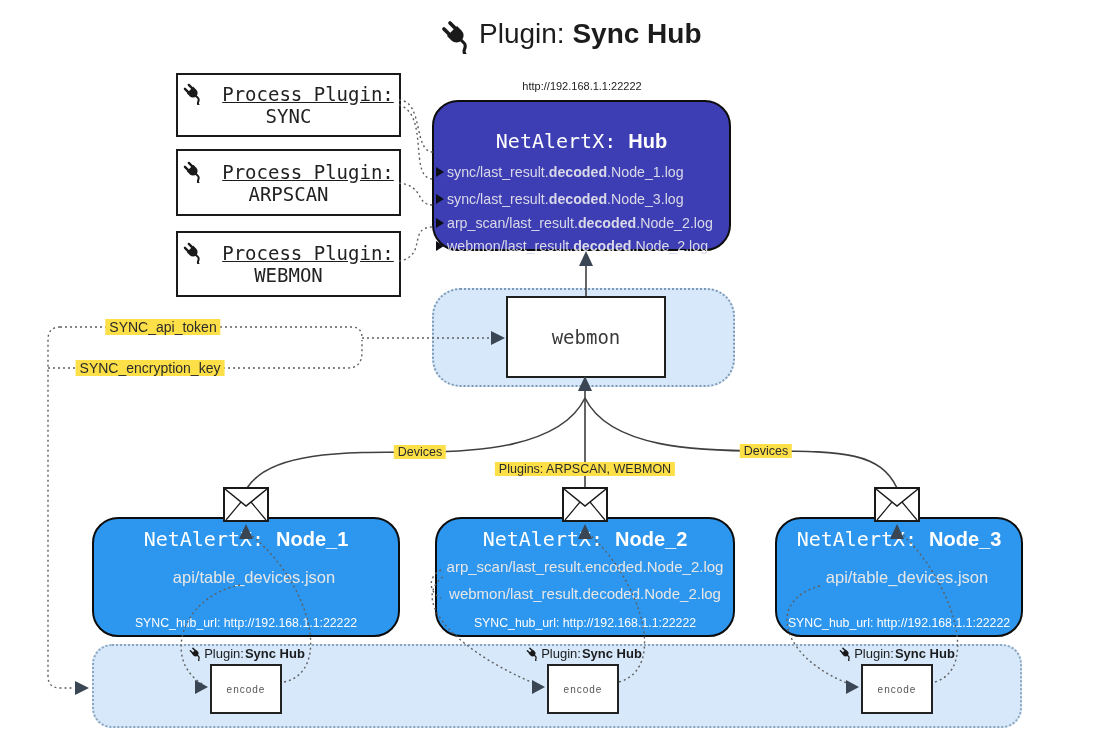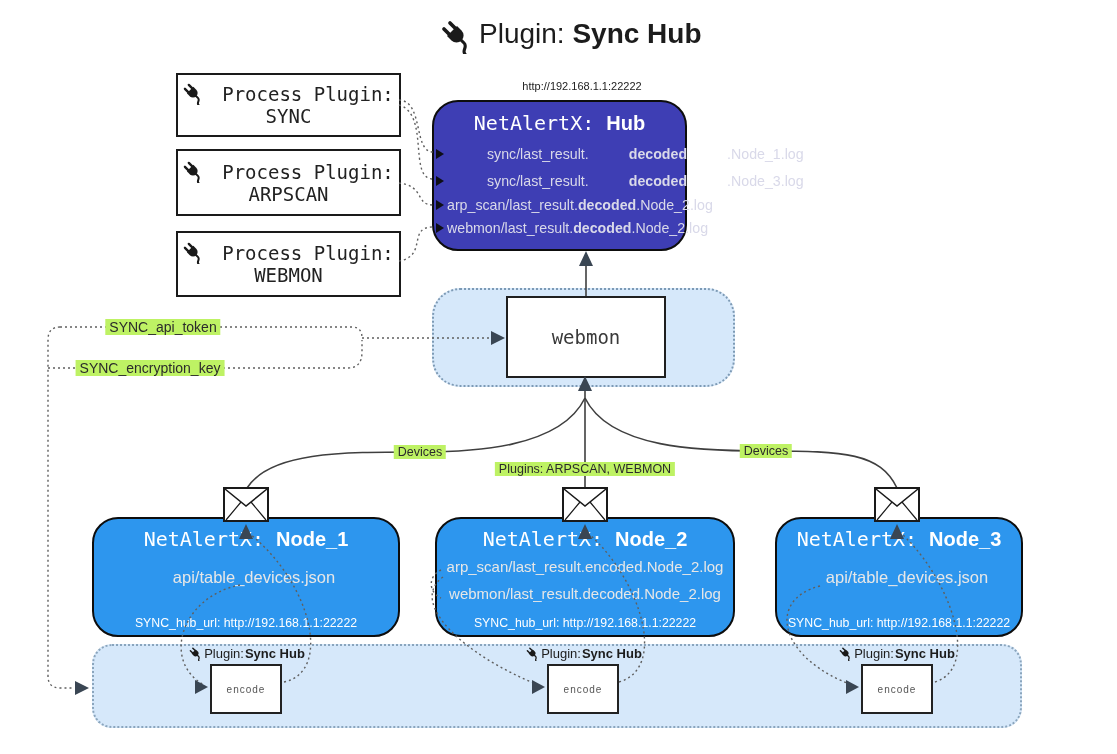--- a/index.html
+++ b/index.html
@@ -8,39 +8,39 @@
   .mono{font-family:"DejaVu Sans Mono",monospace;}
 
   
   #page-title{position:absolute;left:479px;top:18px;font-size:28px;z-index:1;white-space:nowrap;}
   #page-title .t-bold{font-weight:bold;}
   .title-icon{position:absolute;left:441px;top:20px;width:34px;height:34px;z-index:1;}
 
   
   .proc-box{position:absolute;left:176px;width:221px;background:#ffffff;border:2px solid #1a1a1a;
             display:flex;flex-direction:column;align-items:center;justify-content:center;z-index:1;}
-  .proc-row1{display:flex;align-items:center;gap:17px;}
+  .proc-row1{display:flex;align-items:center;gap:17px;text-decoration:underline;}
   .proc-box .mono{font-size:19px;color:#222;}
   .proc-icon{width:22px;height:22px;flex:0 0 auto;}
   #proc-1{top:73px;height:60px;}
   #proc-2{top:149px;height:63px;}
   #proc-3{top:231px;height:62px;}
 
   
   #hub-url{position:absolute;left:432px;top:80px;width:300px;text-align:center;font-size:11px;color:#222;z-index:1;}
-  #hub-box{position:absolute;left:432px;top:100px;width:255px;height:151px;border-radius:26px;
-           background:#3e3eb4;border:2.5px solid #0d0d0d;box-sizing:border-box;z-index:1;padding-top:9px;}
+  #hub-box{position:absolute;left:432px;top:100px;width:299px;height:151px;border-radius:26px;
+           background:#3e3eb4;border:2.5px solid #0d0d0d;box-sizing:border-box;z-index:1;padding-top:27px;}
   #hub-title{text-align:center;color:#ffffff;font-size:20px;height:29px;}
   #hub-title .mono{font-size:20px;}
   #hub-title .t-bold{font-weight:bold;font-size:20px;}
   .hub-log{display:flex;align-items:center;color:#d9d9e9;font-size:14.2px;padding-left:6px;white-space:nowrap;}
   .hub-log .tri{width:0;height:0;border-left:8px solid #0e0e16;border-top:5px solid transparent;
                 border-bottom:5px solid transparent;margin-right:3px;margin-left:-4px;flex:0 0 auto;}
   .hub-log b{font-weight:bold;}
-  #hub-log-0,#hub-log-1{height:27px;gap:40px;}
+  #hub-log-0,#hub-log-1{height:27px;}
   #hub-log-2,#hub-log-3{height:22.5px;}
 
   
   #decode-panel{position:absolute;left:432px;top:288px;width:303px;height:99px;border-radius:28px;
                 background:#d6e8fa;border:2px dotted #7d9ab5;box-sizing:border-box;z-index:1;}
   #decode-box{position:absolute;left:506px;top:296px;width:160px;height:82px;background:#ffffff;
               border:2.5px solid #1f1f1f;box-sizing:border-box;display:flex;align-items:center;
               justify-content:center;font-size:19px;color:#3a3a3a;z-index:2;}
 
   
@@ -66,21 +66,21 @@
   .strip-label .t-bold{font-weight:bold;}
   .strip-label .plug-s{width:14px;height:14px;}
   #strip-label-1{left:247px;} #strip-label-2{left:584px;} #strip-label-3{left:897px;}
   .encode-box{position:absolute;top:664px;width:72px;height:50px;background:#ffffff;border:2px solid #222;
               box-sizing:border-box;display:flex;align-items:center;justify-content:center;
               font-family:Liberation Sans, sans-serif;font-size:10px;letter-spacing:1px;color:#555;z-index:2;}
   #encode-1{left:210px;} #encode-2{left:547px;} #encode-3{left:861px;}
 
   
   #overlay{position:absolute;left:0;top:0;width:1117px;height:754px;z-index:5;pointer-events:none;}
-  .line-label{position:absolute;background:#bef264;padding:0 4px;z-index:6;white-space:nowrap;
+  .line-label{position:absolute;background:#fde047;padding:0 4px;z-index:6;white-space:nowrap;
               transform:translateX(-50%);color:#2b2b2b;}
   #lbl-devices-l{left:420px;top:445px;font-size:12.5px;}
   #lbl-devices-r{left:766px;top:444px;font-size:12.5px;}
   #lbl-plugins{left:585px;top:462px;font-size:12.5px;}
   #lbl-api-token{left:163px;top:319px;font-size:14px;}
   #lbl-enc-key{left:150px;top:360px;font-size:14px;}
 </style>
 </head>
 <body>
 

